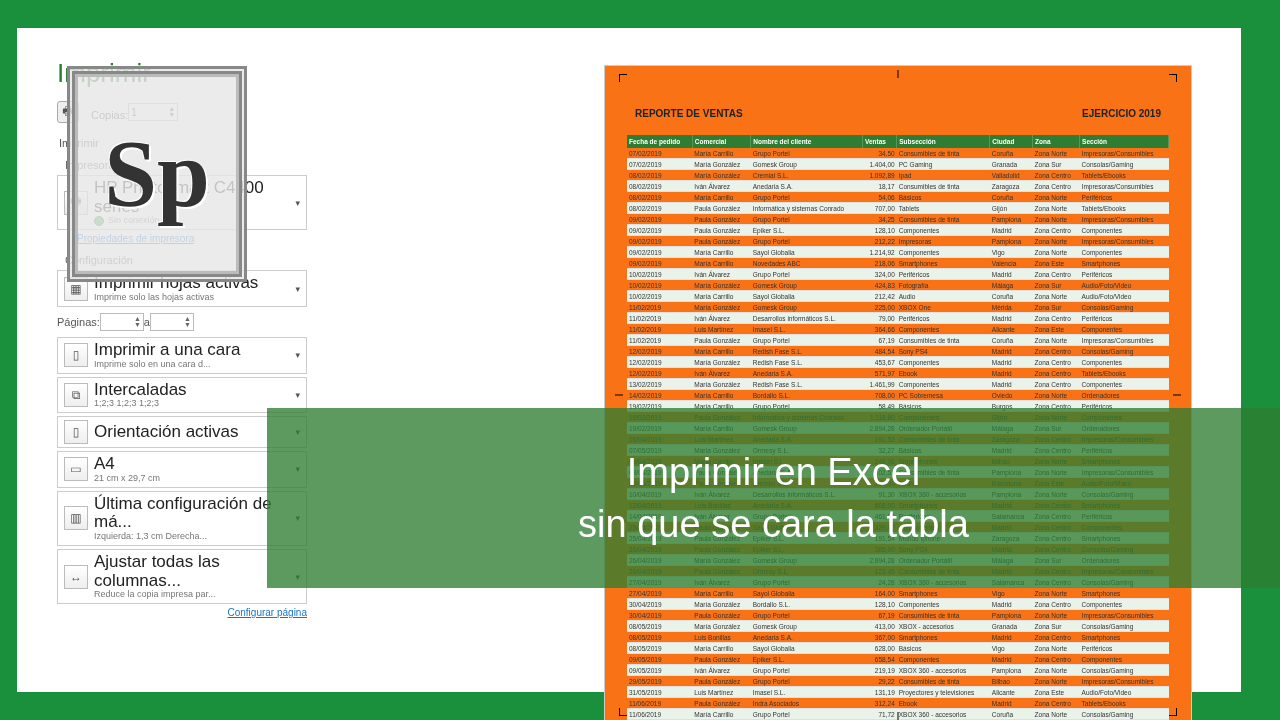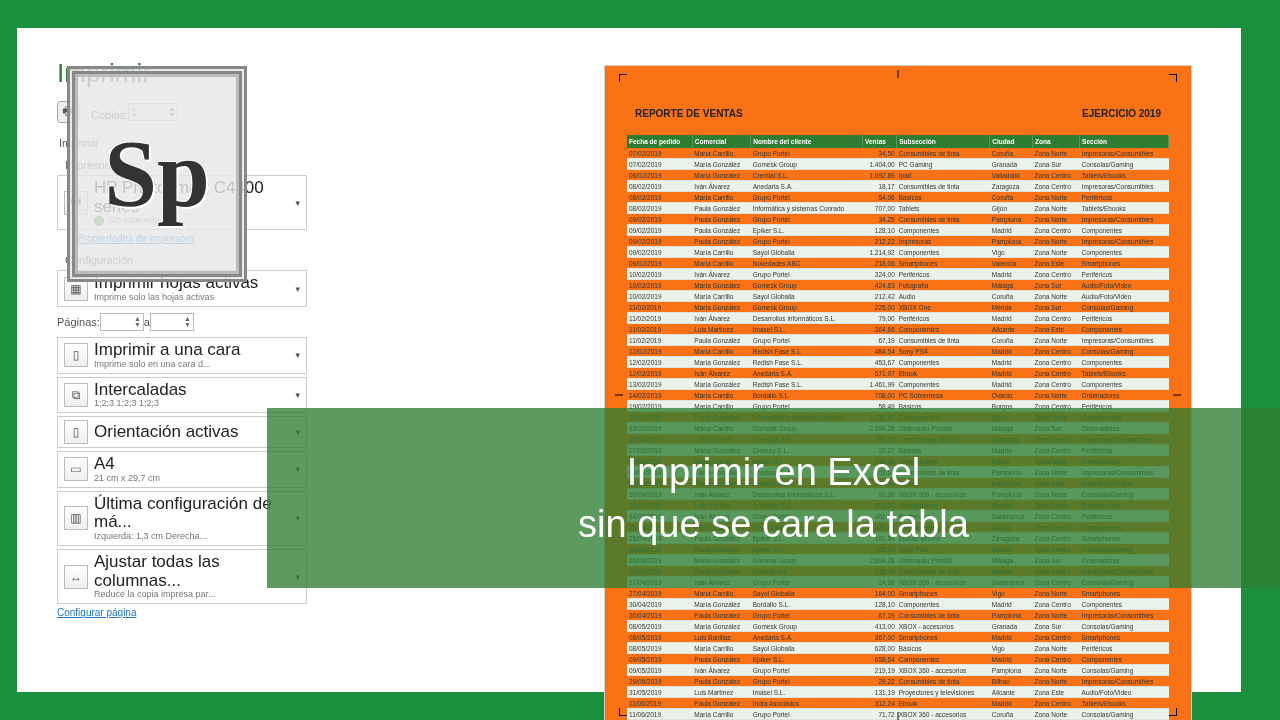--- a/index.html
+++ b/index.html
@@ -210,21 +210,21 @@
 
     <div class="ctl">
       <div class="ico">↔</div>
       <div class="txt">
           <div class="t1">Ajustar todas las columnas...</div>
           <div class="t2">Reduce la copia impresa par...</div>
         </div>
       <span class="drop">▾</span>
     </div>
 
-    <div class="link" style="margin-left:auto;text-align:left;display:block;">Configurar página</div>
+    <div class="link" style="margin-left:auto;text-align:right;display:block;">Configurar página</div>
   </div>
 
   <div class="sp-logo">Sp</div>
 
   <div class="preview">
     <div class="sheet">
       <div class="marks">
         <span class="mk tl"></span>
           <span class="mk tr"></span>
           <span class="mk bl"></span>

